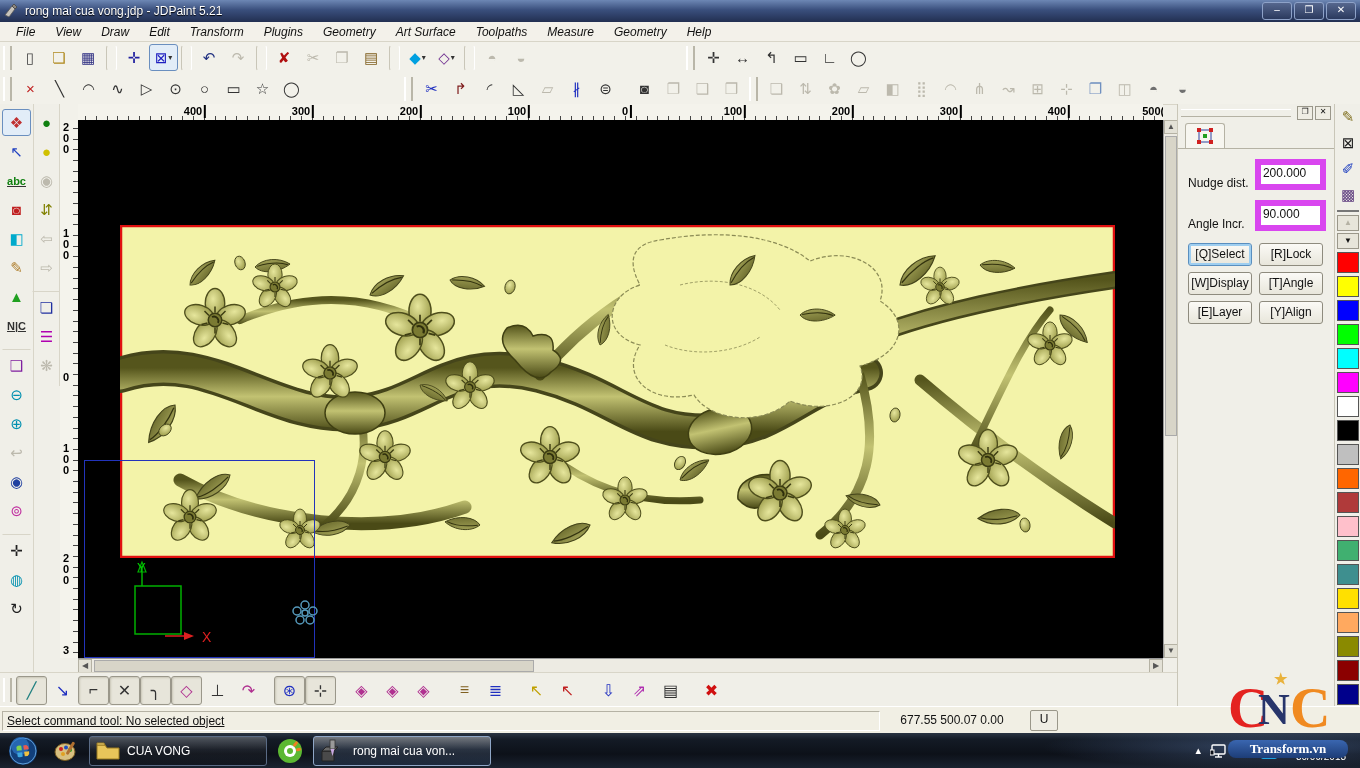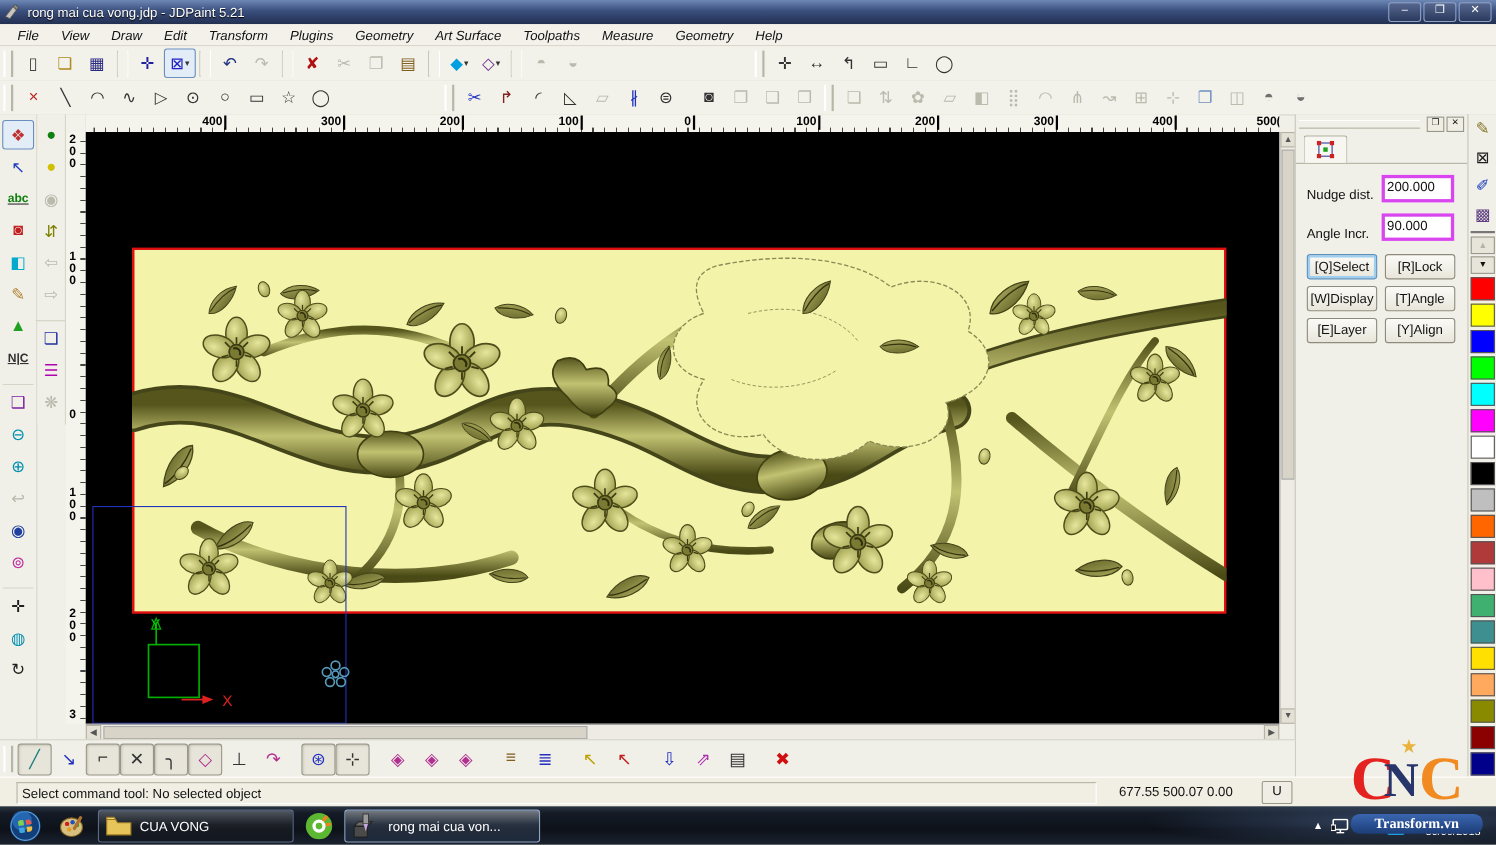--- a/index.html
+++ b/index.html
@@ -74,43 +74,43 @@
     border-left:1px solid #c9c6b8;box-sizing:border-box;}
   #panel-head{height:17px;display:flex;align-items:center;padding:0 3px;}
   #panel-grip{flex:1;height:6px;border-top:1.5px solid #fff;border-bottom:1.5px solid #b5b2a4;margin-right:4px;}
   .phbtn{width:14px;height:12px;border:1px solid #9a978a;background:#EFEDE4;font-size:8px;
     line-height:10px;text-align:center;margin-left:2px;}
   #panel-tabs{height:27px;border-bottom:1px solid #b5b2a4;display:flex;align-items:flex-end;padding-left:7px;}
   #panel-tab{width:38px;height:24px;border:1px solid #b5b2a4;border-bottom:none;border-radius:3px 3px 0 0;
     background:#F7F6F0;display:flex;align-items:center;justify-content:center;}
   .frow{display:flex;align-items:flex-end;margin:10px 8px 0 10px;}
   .flabel{width:68px;font-size:12px;}
-  .fvalue{width:56px;height:17px;border:3px solid #d946ef;background:#fff;font-size:12px;
+  .fvalue{width:56px;height:17px;border:6px solid #d946ef;background:#fff;font-size:12px;
     padding:1px 2px;overflow:hidden;white-space:nowrap;}
   #panel-buttons{display:grid;grid-template-columns:64px 64px;gap:6px 7px;margin:12px 8px 0 10px;}
   .pbtn{height:21px;border:1px solid #8e8b7e;border-radius:3px;background:linear-gradient(#fbfaf6,#e8e6db);
     font-size:12px;text-align:center;line-height:20px;}
   .pbtn.focus{box-shadow:0 0 0 2px #9ecef0 inset;border-color:#5a8fbf;}
   
   #colorbar{position:absolute;left:1334px;top:104px;width:26px;height:629px;background:#F0EFE8;
     border-left:1px solid #c9c6b8;display:flex;flex-direction:column;align-items:center;overflow:hidden;}
   #colorbar .icon24{width:22px;height:22px;margin:1px 0;}
   #current-color{width:20px;height:20px;border:1px solid #777;margin:2px 0;}
   .cbarrow{width:20px;height:16px;border:1px solid #9a978a;background:#E7E5DA;font-size:8px;
     line-height:14px;text-align:center;margin:1px 0;}
   .swatch{width:20px;height:19px;border:1px solid #555;margin:1.5px 0;flex:none;}
   
   #snapbar{position:absolute;left:0;top:672px;width:1177px;height:34px;background:#F0EFE8;
     border-top:1px solid #d8d5c8;display:flex;align-items:center;}
   #snapbar .icon24{width:29px;height:27px;font-size:16px;}
   
   #statusbar{position:absolute;left:0;top:706px;width:1360px;height:27px;background:#F1EFE4;
     border-top:1px solid #fff;display:flex;align-items:center;font-size:12px;}
-  #status-msg{flex:none;width:982px;height:20px;margin-left:15px;border:1px solid #b5b2a4;
-    border-right-color:#fff;border-bottom-color:#fff;padding:2px 4px;box-sizing:border-box;}
+  #status-msg{flex:none;width:878px;height:20px;margin-left:2px;border:1px solid #b5b2a4;
+    border-right-color:#fff;border-bottom-color:#fff;padding:2px 4px;box-sizing:border-box;text-decoration:underline;}
   #status-coords{flex:none;width:144px;height:20px;text-align:center;padding-top:2px;box-sizing:border-box;}
   #unit-button{flex:none;width:26px;height:19px;border:1px solid #9a978a;border-radius:2px;
     background:#EFEDE4;text-align:center;line-height:17px;margin-left:6px;}
   
   #taskbar{position:absolute;left:0;top:733px;width:1360px;height:35px;
     background:linear-gradient(#2a3442 0%,#141b26 18%,#0d1119 60%,#1a2330 100%);display:flex;align-items:center;}
   #taskbar::after{content:"";position:absolute;right:0;top:0;width:320px;height:35px;
     background:radial-gradient(ellipse at 70% 40%,rgba(90,120,170,.45),rgba(20,30,50,0) 70%);}
   #start-orb{width:30px;height:30px;margin:0 10px 0 8px;}
   .tk-iconbtn{width:36px;height:30px;display:flex;align-items:center;justify-content:center;}

